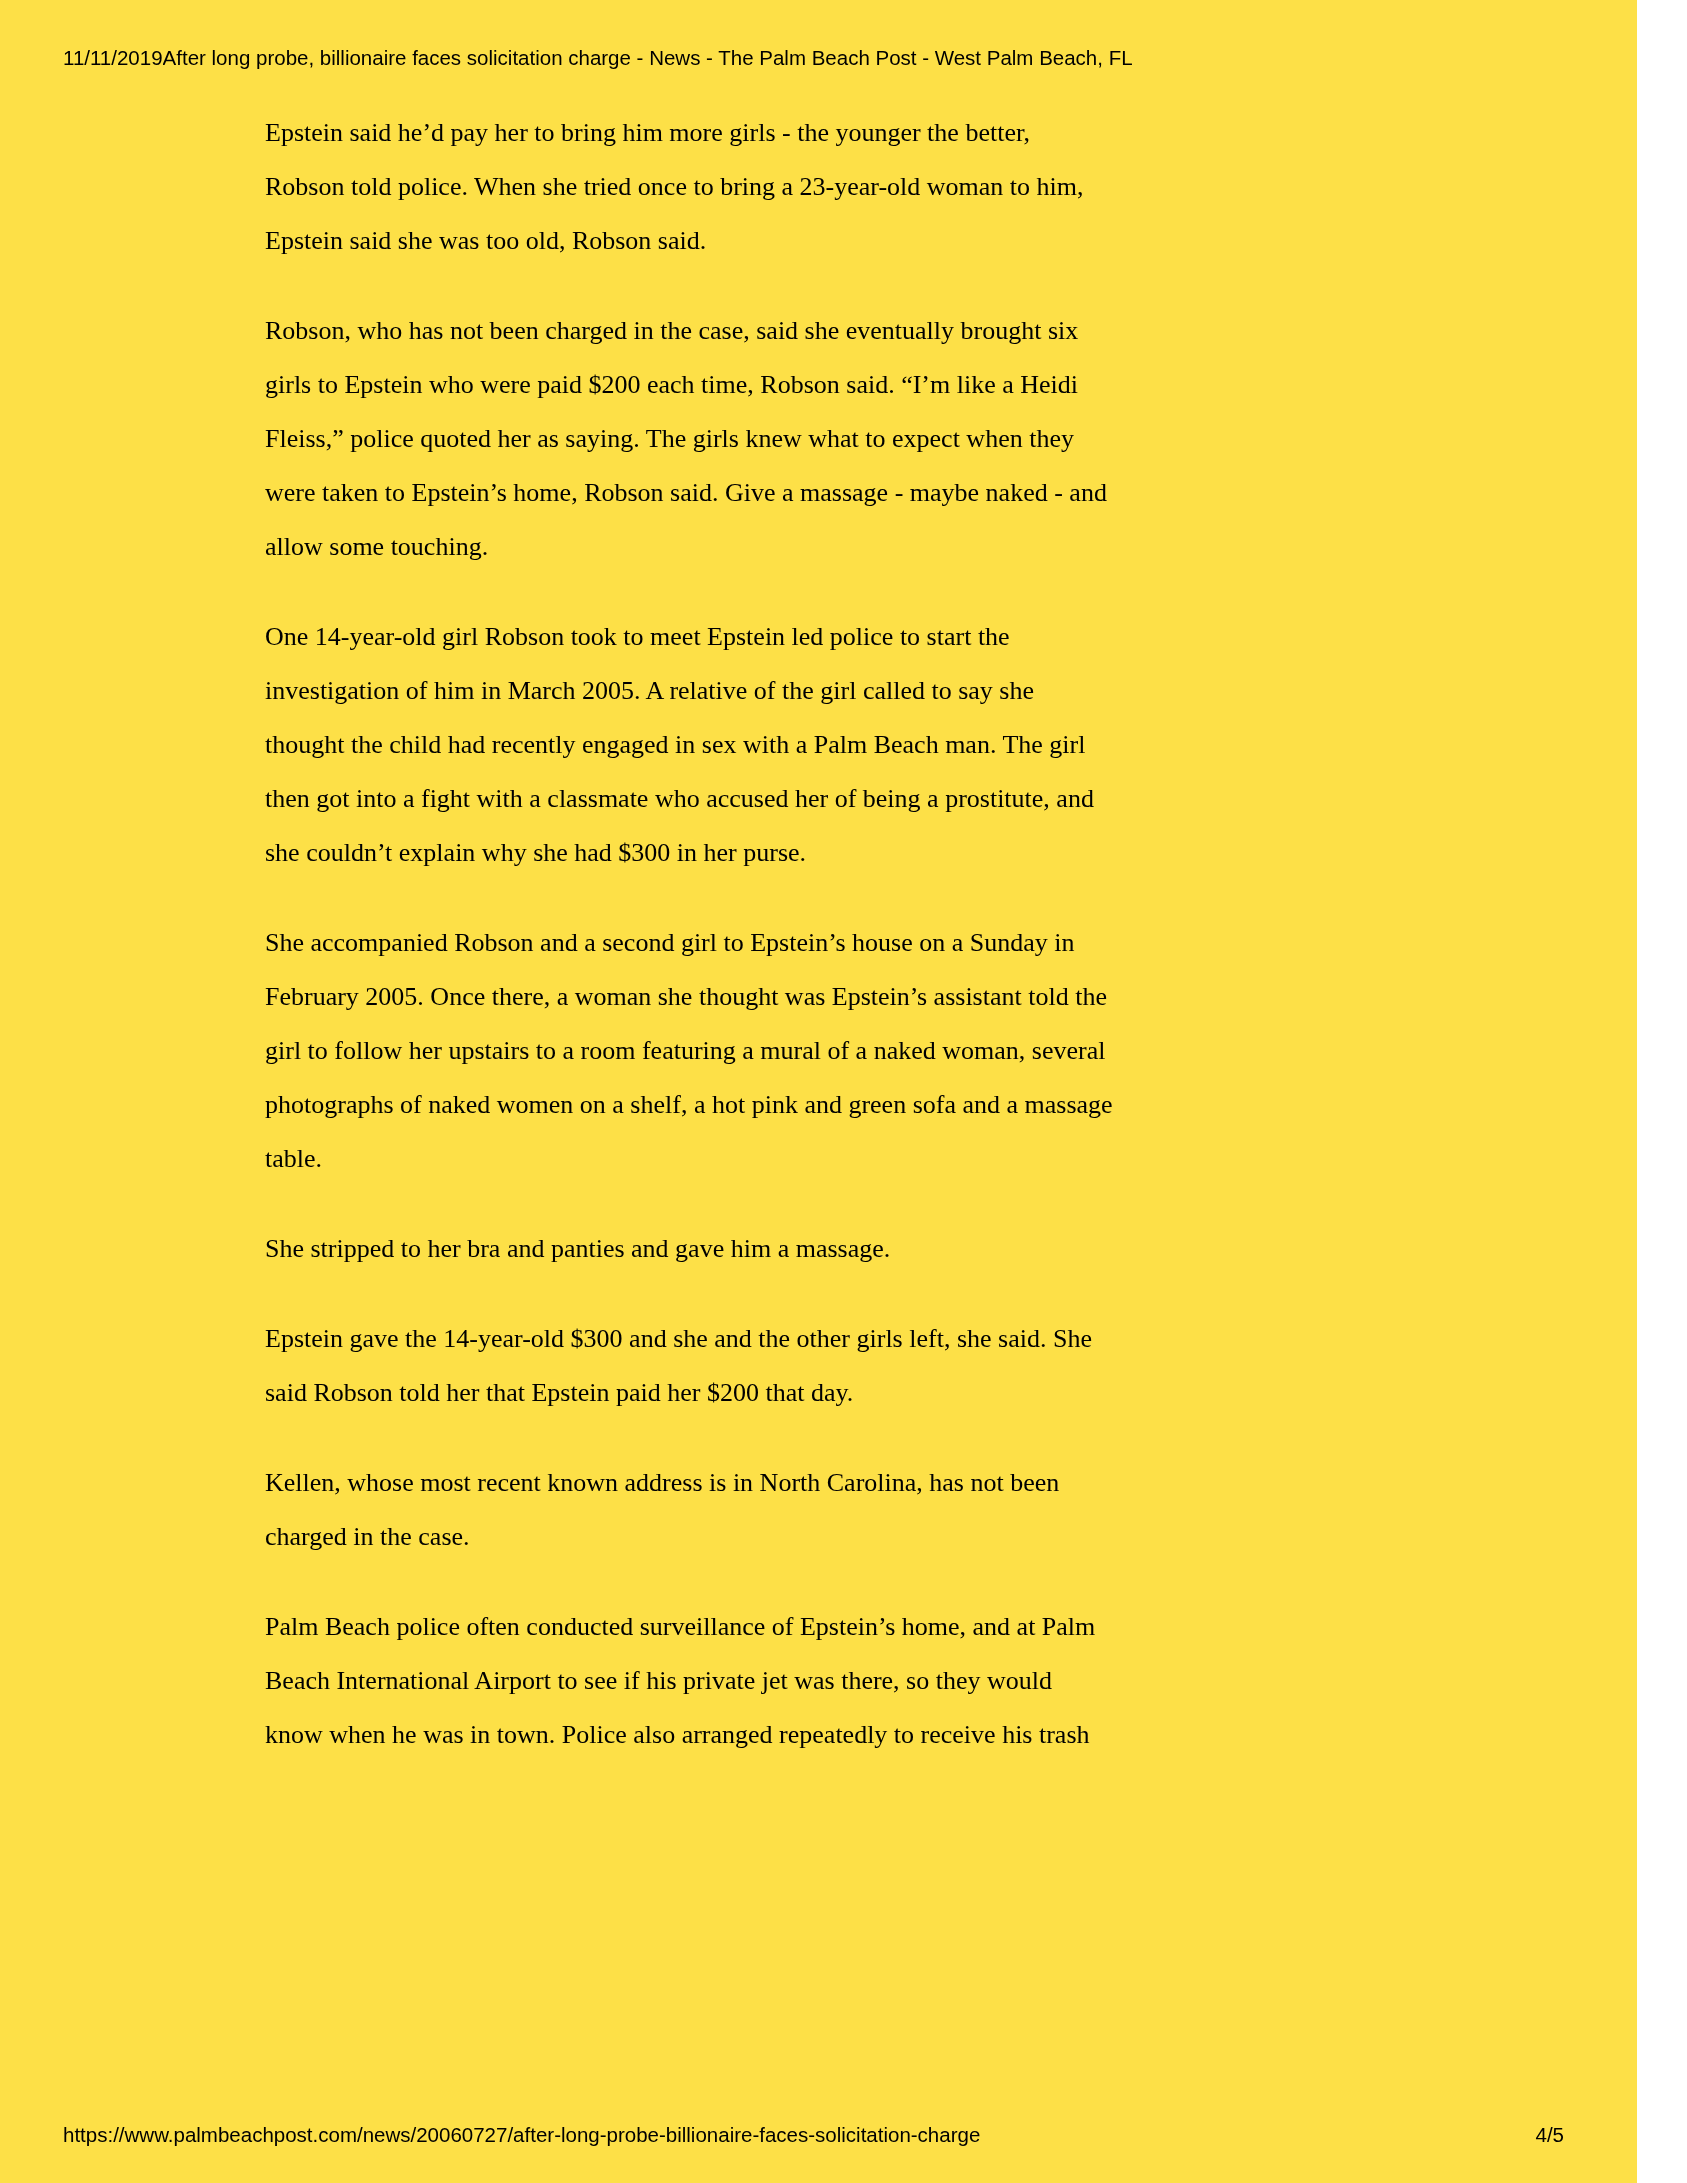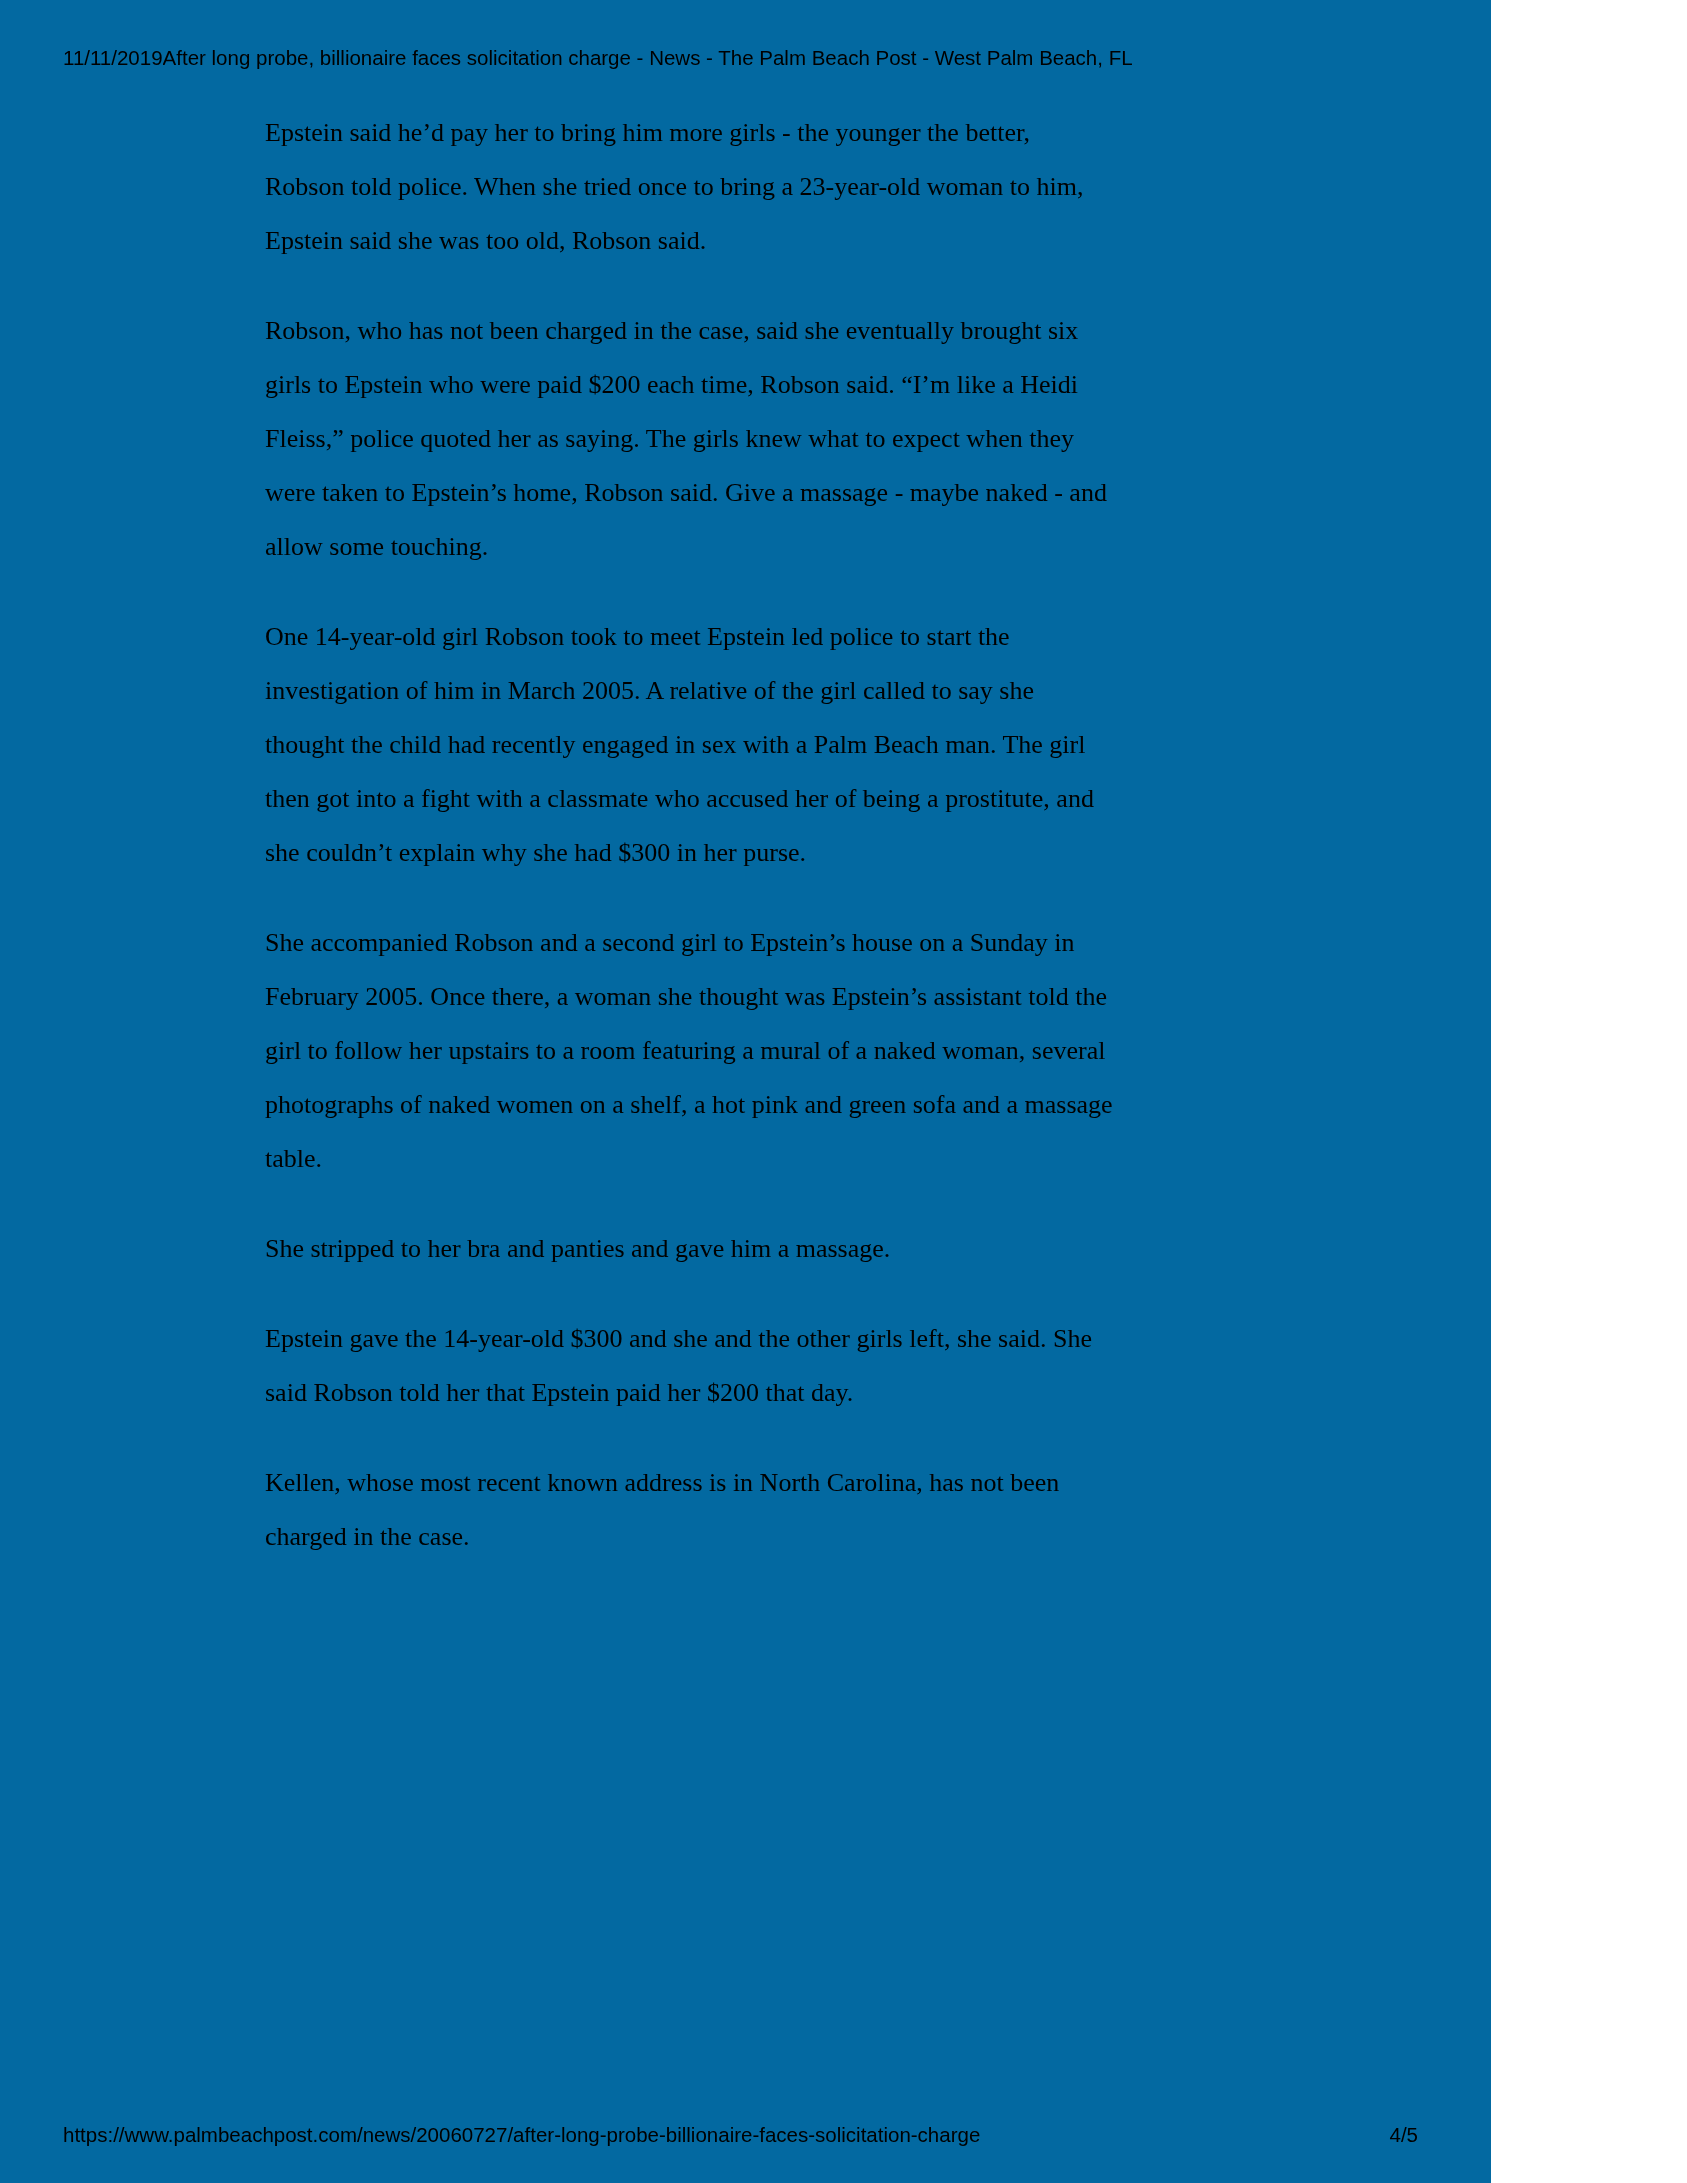--- a/index.html
+++ b/index.html
@@ -2,23 +2,23 @@
 <html style="font-size:10.6px"><head>
 <meta charset="utf-8">
 <style>
   html, body {
     margin: 0;
     padding: 0;
     background: #ffffff;
   }
   .page {
     position: relative;
-    width: 1491px;
+    width: 1637px;
     height: 2183px;
-    background: #0369a1;
+    background: #fde047;
     color: #000000;
     overflow: hidden;
   }
   
   .print-header {
     position: absolute;
     top: 45px;
     left: 63px;
     right: 73px;
     display: flex;
@@ -102,20 +102,23 @@
       <p class="para">She accompanied Robson and a second girl to Epstein’s house on a Sunday in
 February 2005. Once there, a woman she thought was Epstein’s assistant told the
 girl to follow her upstairs to a room featuring a mural of a naked woman, several
 photographs of naked women on a shelf, a hot pink and green sofa and a massage
 table.</p>
       <p class="para">She stripped to her bra and panties and gave him a massage.</p>
       <p class="para">Epstein gave the 14-year-old $300 and she and the other girls left, she said. She
 said Robson told her that Epstein paid her $200 that day.</p>
       <p class="para">Kellen, whose most recent known address is in North Carolina, has not been
 charged in the case.</p>
+      <p class="para">Palm Beach police often conducted surveillance of Epstein’s home, and at Palm
+Beach International Airport to see if his private jet was there, so they would
+know when he was in town. Police also arranged repeatedly to receive his trash</p>
     </div>
 
   <div class="print-footer">
     <span class="url">https://www.palmbeachpost.com/news/20060727/after-long-probe-billionaire-faces-solicitation-charge</span>
     <span class="page-num">4/5</span>
   </div>
 
 </div>
 
 

